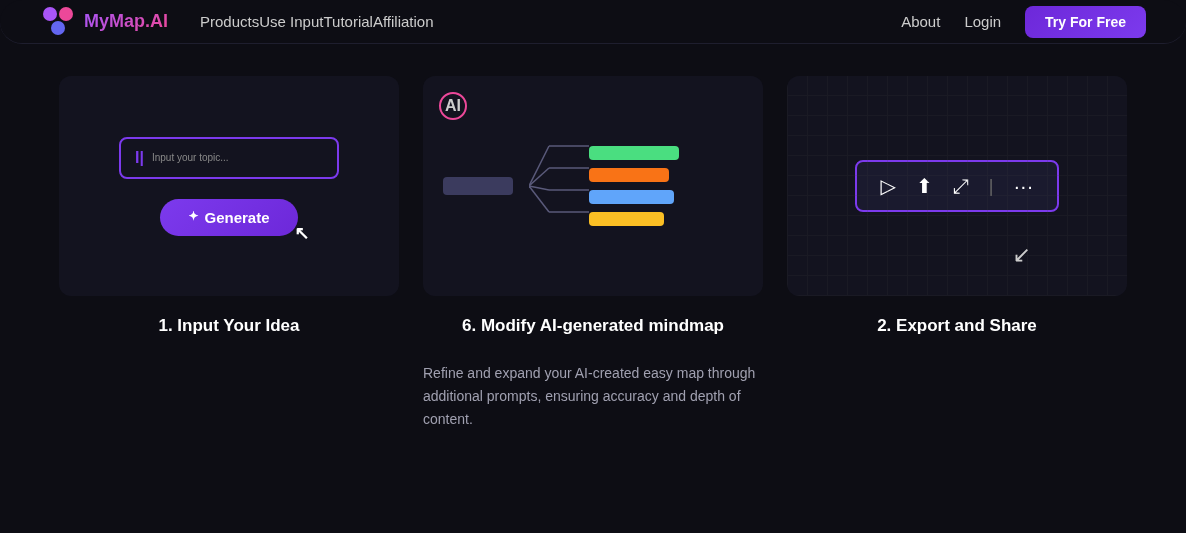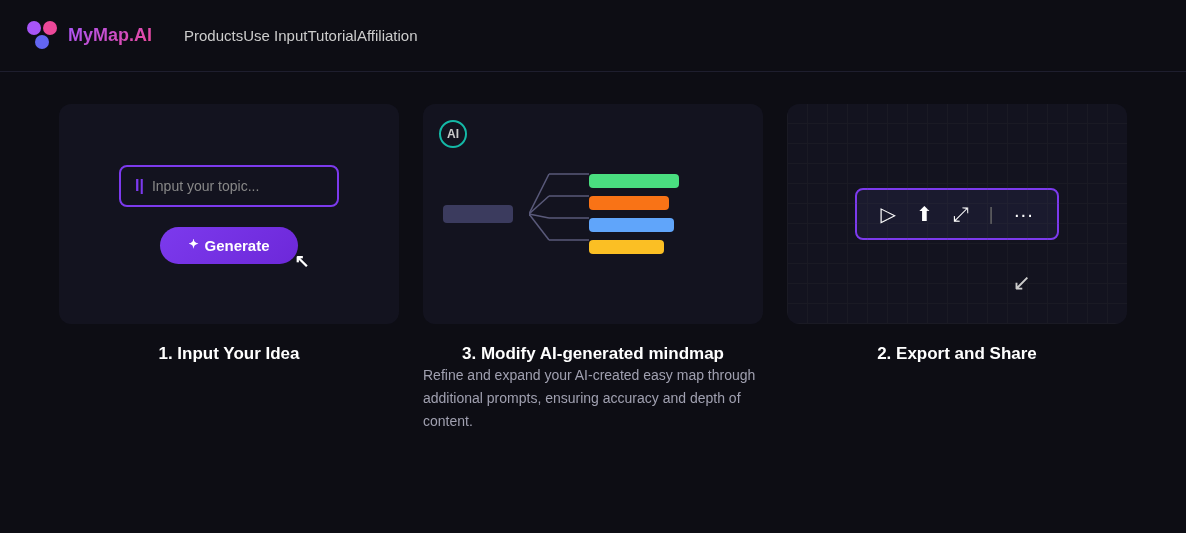--- a/index.html
+++ b/index.html
@@ -9,26 +9,27 @@
       font-family: -apple-system, BlinkMacSystemFont, 'Segoe UI', sans-serif;
       width: 1186px;
       min-height: 533px;
       overflow-x: hidden;
     }
 
     
     .navbar {
       display: flex;
       align-items: center;
-      padding: 0 24px;
-      height: 72px;
+      padding: 0 40px;
+      height: 44px;
       background-color: #0d0d14;
       border-bottom: 1px solid #1e1e2e;
       position: relative;
       z-index: 10;
+      border-radius: 22px;
     }
     .navbar-logo {
       display: flex;
       align-items: center;
       gap: 8px;
       margin-right: 32px;
     }
     .logo-icon {
       width: 36px;
       height: 36px;
@@ -110,21 +111,21 @@
       background: transparent;
       gap: 8px;
     }
     .input-cursor {
       color: #7c3aed;
       font-size: 16px;
       font-weight: bold;
     }
     .input-placeholder {
       color: #888;
-      font-size: 14px;
+      font-size: 10px;
     }
     .generate-btn-mock {
       background: linear-gradient(135deg, #7c3aed, #6d28d9);
       color: #fff;
       border-radius: 24px;
       padding: 10px 28px;
       font-size: 15px;
       font-weight: 600;
       display: flex;
       gap: 6px;
@@ -183,26 +184,26 @@
     .branch-orange { background: #f97316; width: 80px; }
     .branch-blue { background: #60a5fa; width: 85px; }
     .branch-yellow { background: #fbbf24; width: 75px; }
 
     .ai-badge {
       position: absolute;
       top: 16px;
       left: 16px;
       width: 28px;
       height: 28px;
-      border: 2px solid #14b8a6;
+      border: 2px solid #ec4899;
       border-radius: 50%;
       display: flex;
       align-items: center;
       justify-content: center;
-      font-size: 12px;
+      font-size: 16px;
       font-weight: bold;
       color: #ccc;
     }
 
     
     .preview-3 {
       position: relative;
       background: #13131f;
     }
     .export-toolbar {
@@ -238,21 +239,21 @@
         repeating-linear-gradient(90deg, #444 0, #444 1px, transparent 1px, transparent 20px);
       border-radius: 12px;
     }
 
     
     .step-number {
       font-size: 17px;
       font-weight: 700;
       color: #ffffff;
       text-align: center;
-      margin-bottom: 0;
+      margin-bottom: 26px;
     }
     .step-description {
       font-size: 14px;
       color: #a0a0b0;
       line-height: 1.65;
       text-align: left;
     }
 
     
     .mindmap-svg {
@@ -273,20 +274,25 @@
     <span class="logo-text">MyMap.AI</span>
   </div>
 
   <div class="navbar-links-left">
     <a class="navbar-link">Products</a>
     <a class="navbar-link">Use Input</a>
     <a class="navbar-link">Tutorial</a>
     <a class="navbar-link">Affiliation</a>
   </div>
 
+  <div class="navbar-links-right">
+    <a class="navbar-link">About</a>
+    <a class="navbar-link">Login</a>
+    <button class="btn-try">Try For Free</button>
+  </div>
 </nav>
 
 <div class="main-content">
 
   <div class="step-card">
     <div class="step-preview preview-1">
       <div class="input-box-mock">
         <span class="input-cursor">I|</span>
         <span class="input-placeholder">Input your topic...</span>
       </div>
@@ -316,21 +322,21 @@
           <line x1="20" y1="86" x2="60" y2="86" stroke="#5a5a7a" stroke-width="1.5"></line>
         </svg>
         <div class="mindmap-right">
           <div class="mindmap-branch branch-green"></div>
           <div class="mindmap-branch branch-orange"></div>
           <div class="mindmap-branch branch-blue"></div>
           <div class="mindmap-branch branch-yellow"></div>
         </div>
       </div>
     </div>
-    <div class="step-number">3. Modify AI-generated mindmap</div>
+    <div class="step-number">6. Modify AI-generated mindmap</div>
     <div class="step-description">Refine and expand your AI-created easy map through additional prompts, ensuring accuracy and depth of content.</div>
   </div>
 
   <div class="step-card">
     <div class="step-preview preview-3">
       <div class="bg-grid"></div>
       <div class="export-toolbar">
         <span class="toolbar-icon">▷</span>
         <span class="toolbar-icon">⬆</span>
         <span class="toolbar-icon">⤢</span>

